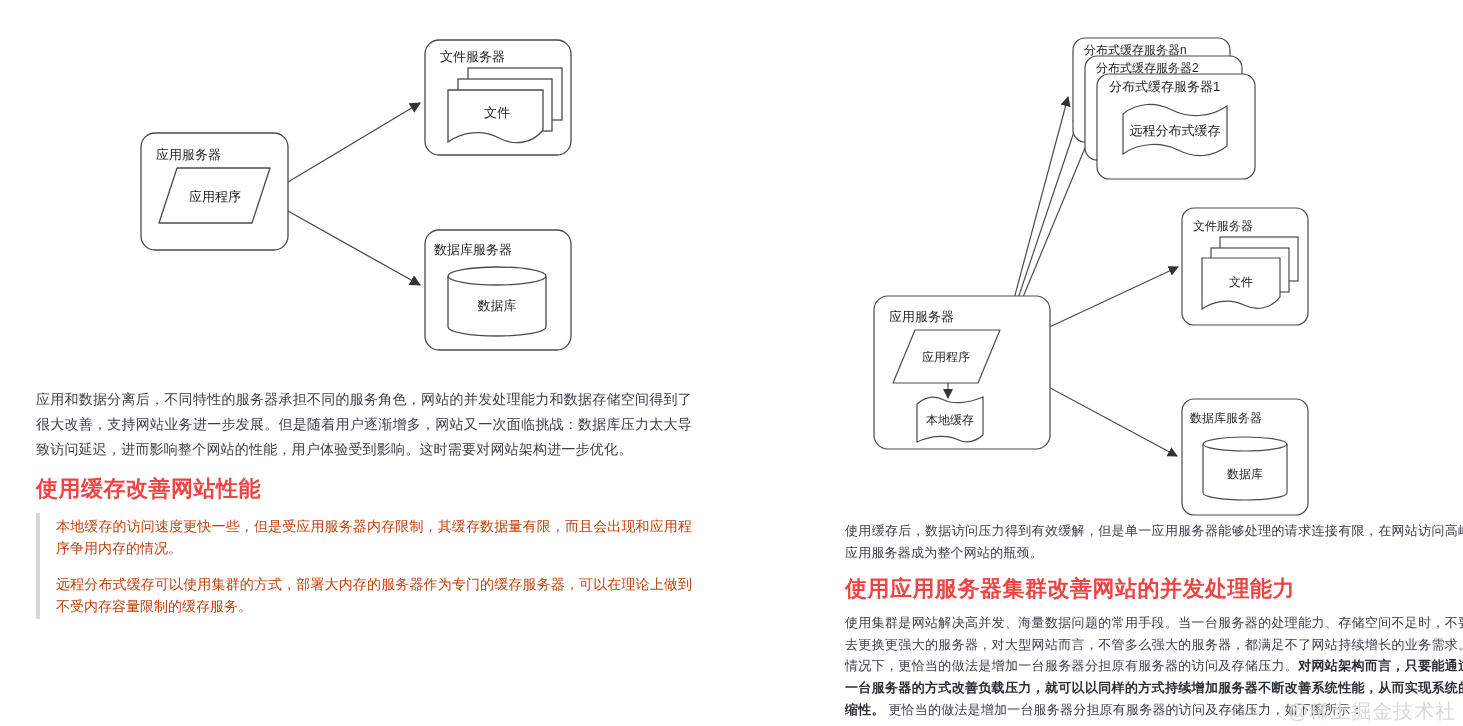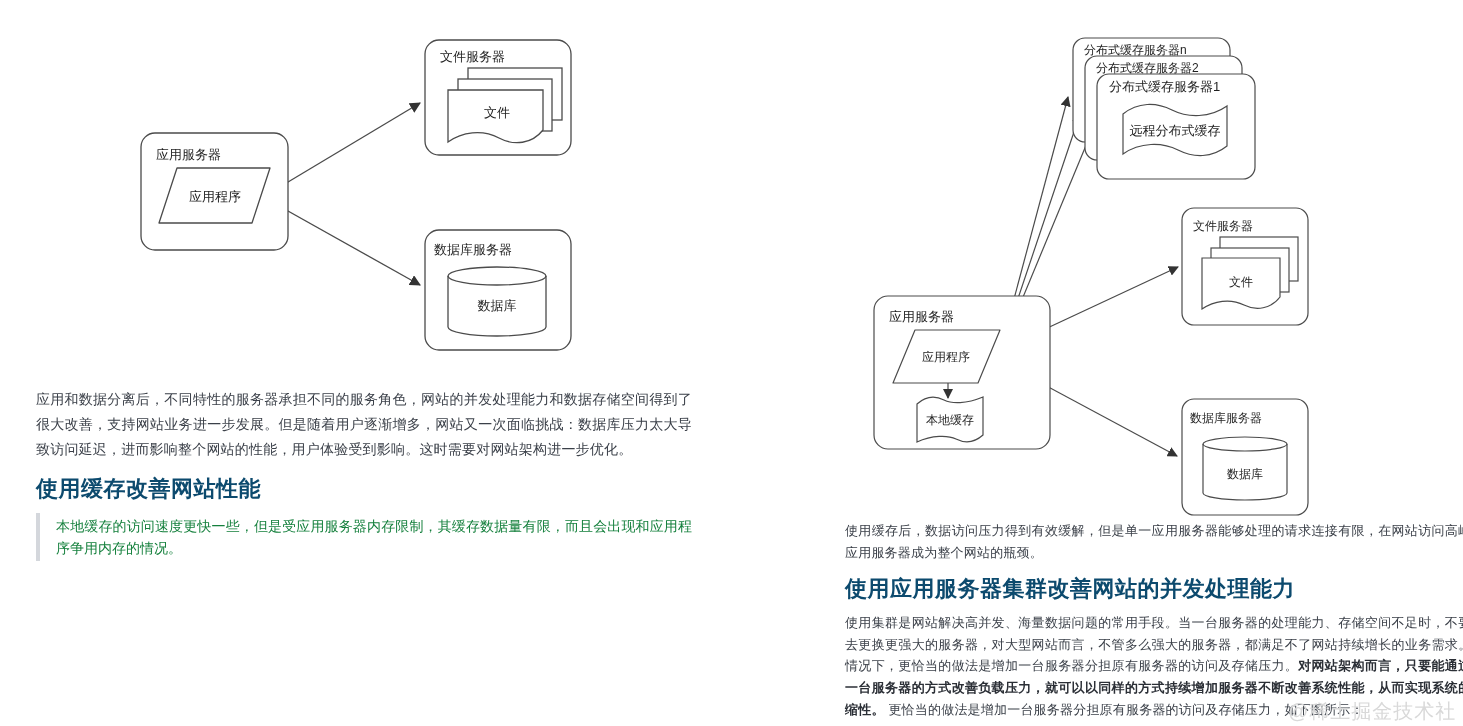--- a/index.html
+++ b/index.html
@@ -9,29 +9,29 @@
   }
   .col{position:absolute;}
   .col-left{left:36px;top:351px;width:656px;margin-top:36px;}
   .col-right{left:845px;top:520px;width:653px;}
   p.body-text{
     margin:0;color:#3b4049;font-size:14px;line-height:25px;
     text-align:justify;letter-spacing:0.2px;
   }
   .col-right p.body-text{font-size:13px;line-height:21.6px;}
   h2.section-heading{
-    margin:12px 0 9px 0;color:#0c4a6e;font-size:22px;line-height:30px;
+    margin:12px 0 9px 0;color:#ef4444;font-size:22px;line-height:30px;
     font-weight:bold;letter-spacing:0.5px;
   }
   .col-right h2.section-heading{margin:11px 0 8px 0;}
   blockquote.quote{
     margin:8px 0 0 0;padding:2px 0 2px 16px;border-left:4px solid #d4d7dc;
   }
   blockquote.quote p{
-    margin:0;color:#15803d;font-size:14px;line-height:22px;text-align:justify;
+    margin:0;color:#c2410c;font-size:14px;line-height:22px;text-align:justify;
   }
   blockquote.quote p + p{margin-top:14px;}
   .bold-seg{font-weight:bold;color:#2b2f36;}
   svg.diagram-layer{position:absolute;left:0;top:0;}
   svg.diagram-layer text{
     fill:#1f1f1f;font-family:"Liberation Sans",sans-serif;
   }
   .watermark{
     position:absolute;left:1288px;top:699px;color:#d9d9d9;
     font-size:20px;line-height:24px;letter-spacing:1px;
@@ -114,20 +114,21 @@
     <text x="1190" y="422">数据库服务器</text>
     <text x="1245" y="478" text-anchor="middle">数据库</text>
   </g>
 </svg>
 
 <div class="col col-left">
   <p class="body-text">应用和数据分离后，不同特性的服务器承担不同的服务角色，网站的并发处理能力和数据存储空间得到了很大改善，支持网站业务进一步发展。但是随着用户逐渐增多，网站又一次面临挑战：数据库压力太大导致访问延迟，进而影响整个网站的性能，用户体验受到影响。这时需要对网站架构进一步优化。</p>
   <h2 class="section-heading">使用缓存改善网站性能</h2>
   <blockquote class="quote">
     <p>本地缓存的访问速度更快一些，但是受应用服务器内存限制，其缓存数据量有限，而且会出现和应用程序争用内存的情况。</p>
+    <p>远程分布式缓存可以使用集群的方式，部署大内存的服务器作为专门的缓存服务器，可以在理论上做到不受内存容量限制的缓存服务。</p>
   </blockquote>
 </div>
 
 <div class="col col-right">
   <p class="body-text">使用缓存后，数据访问压力得到有效缓解，但是单一应用服务器能够处理的请求连接有限，在网站访问高峰期，应用服务器成为整个网站的瓶颈。</p>
   <h2 class="section-heading">使用应用服务器集群改善网站的并发处理能力</h2>
   <p class="body-text"><span>使用集群是网站解决高并发、海量数据问题的常用手段。当一台服务器的处理能力、存储空间不足时，不要企图去更换更强大的服务器，对大型网站而言，不管多么强大的服务器，都满足不了网站持续增长的业务需求。这种情况下，更恰当的做法是增加一台服务器分担原有服务器的访问及存储压力。</span><span class="bold-seg">对网站架构而言，只要能通过增加一台服务器的方式改善负载压力，就可以以同样的方式持续增加服务器不断改善系统性能，从而实现系统的可伸缩性。</span><span> 更恰当的做法是增加一台服务器分担原有服务器的访问及存储压力，如下图所示：</span></p>
 </div>
 
 <div class="watermark">@稀土掘金技术社区</div>

